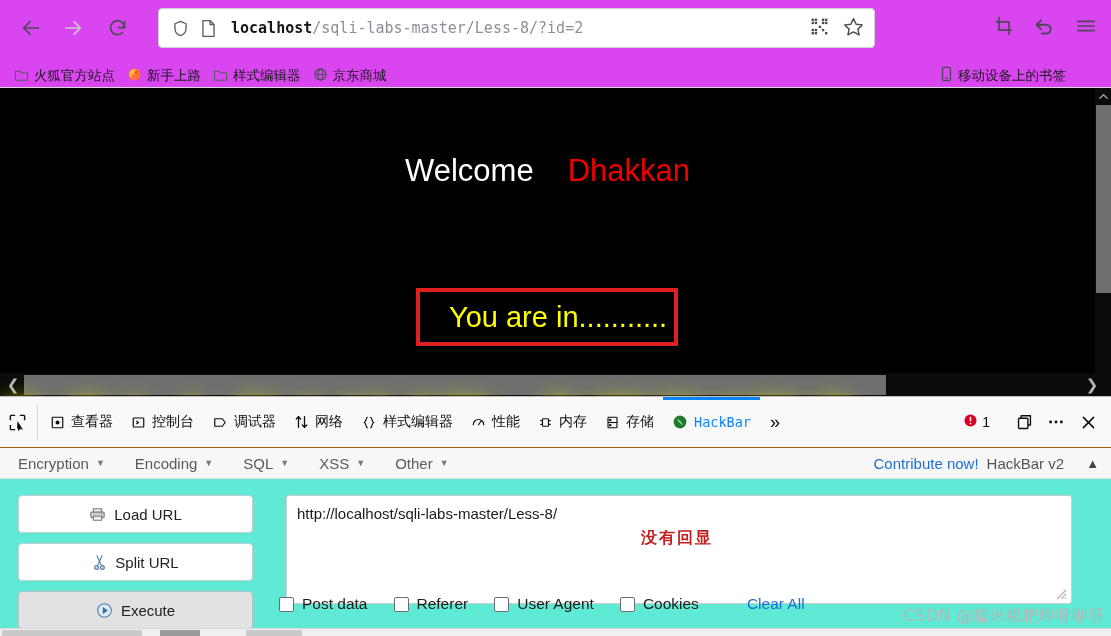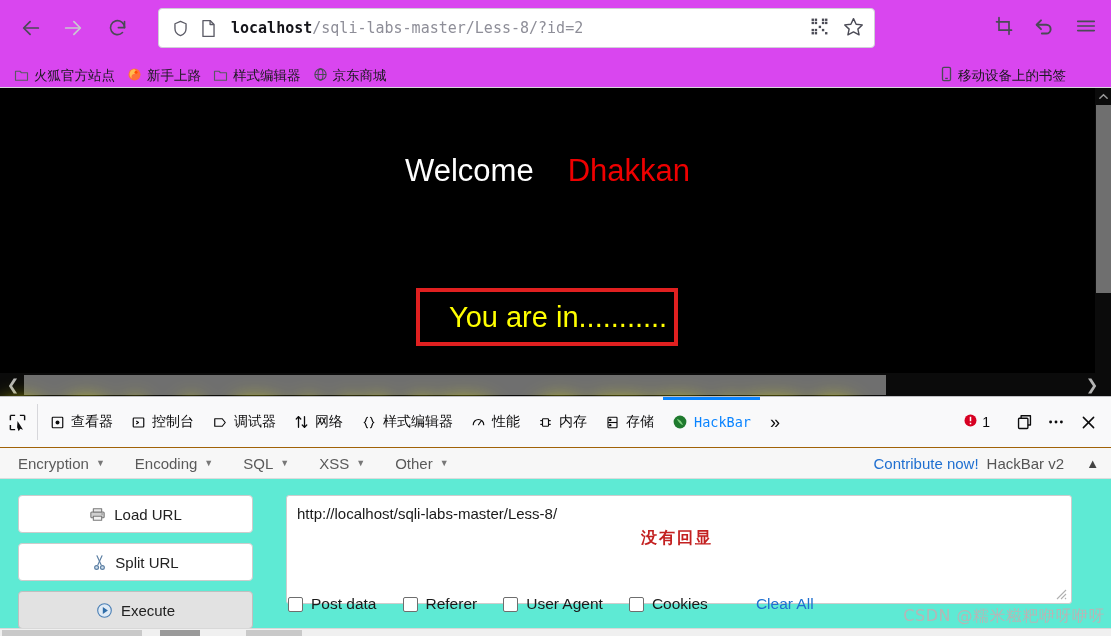--- a/index.html
+++ b/index.html
@@ -298,21 +298,21 @@
     font-family: "DejaVu Sans", sans-serif;
     font-weight: 700;
     letter-spacing: 2px;
   }
   #hb-resize {
     position: absolute; right: 2px; bottom: 1px;
     width: 16px; height: 16px;
     color: #aaa;
   }
   #hb-checks {
-    position: absolute; left: 288px; top: 116px;
+    position: absolute; left: 279px; top: 116px;
     display: flex; gap: 26px;
     font-size: 15.5px; color: #1a1a1a;
   }
   .hb-check { display: flex; align-items: center; gap: 8px; }
   .hb-box {
     width: 15px; height: 15px;
     border: 1.6px solid #6e6e6e;
     border-radius: 2px;
     background: #fff;
   }

